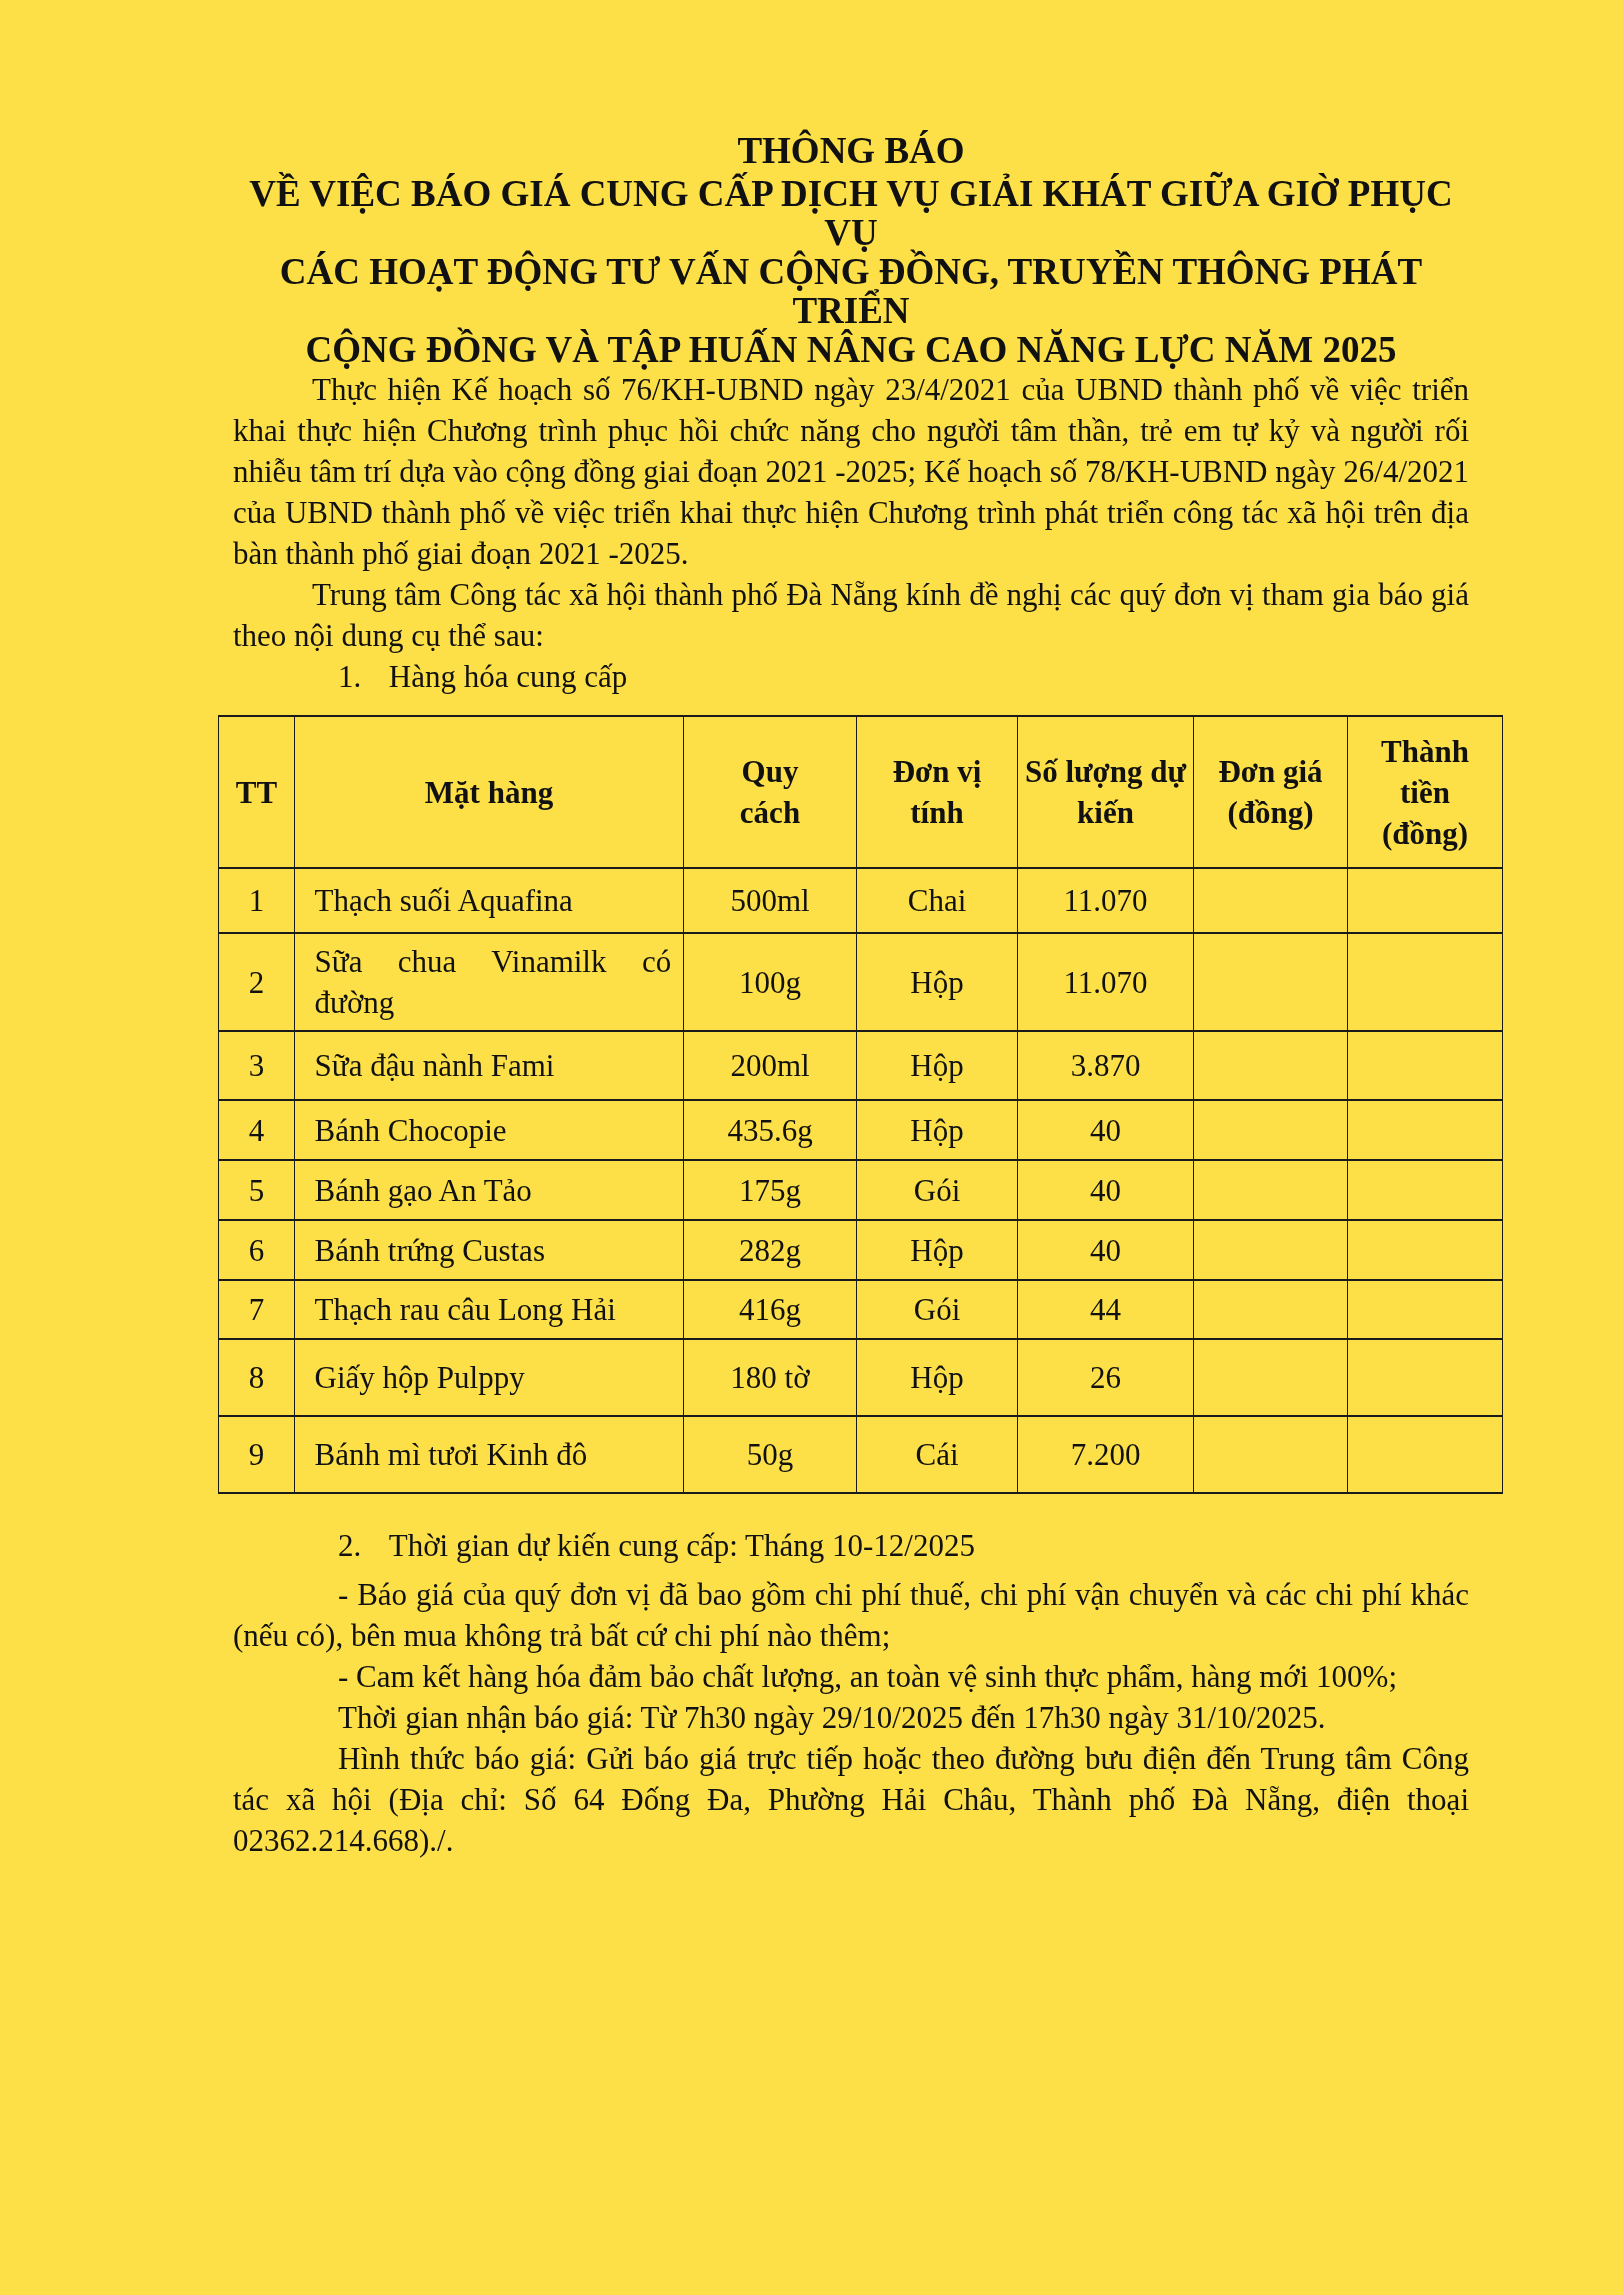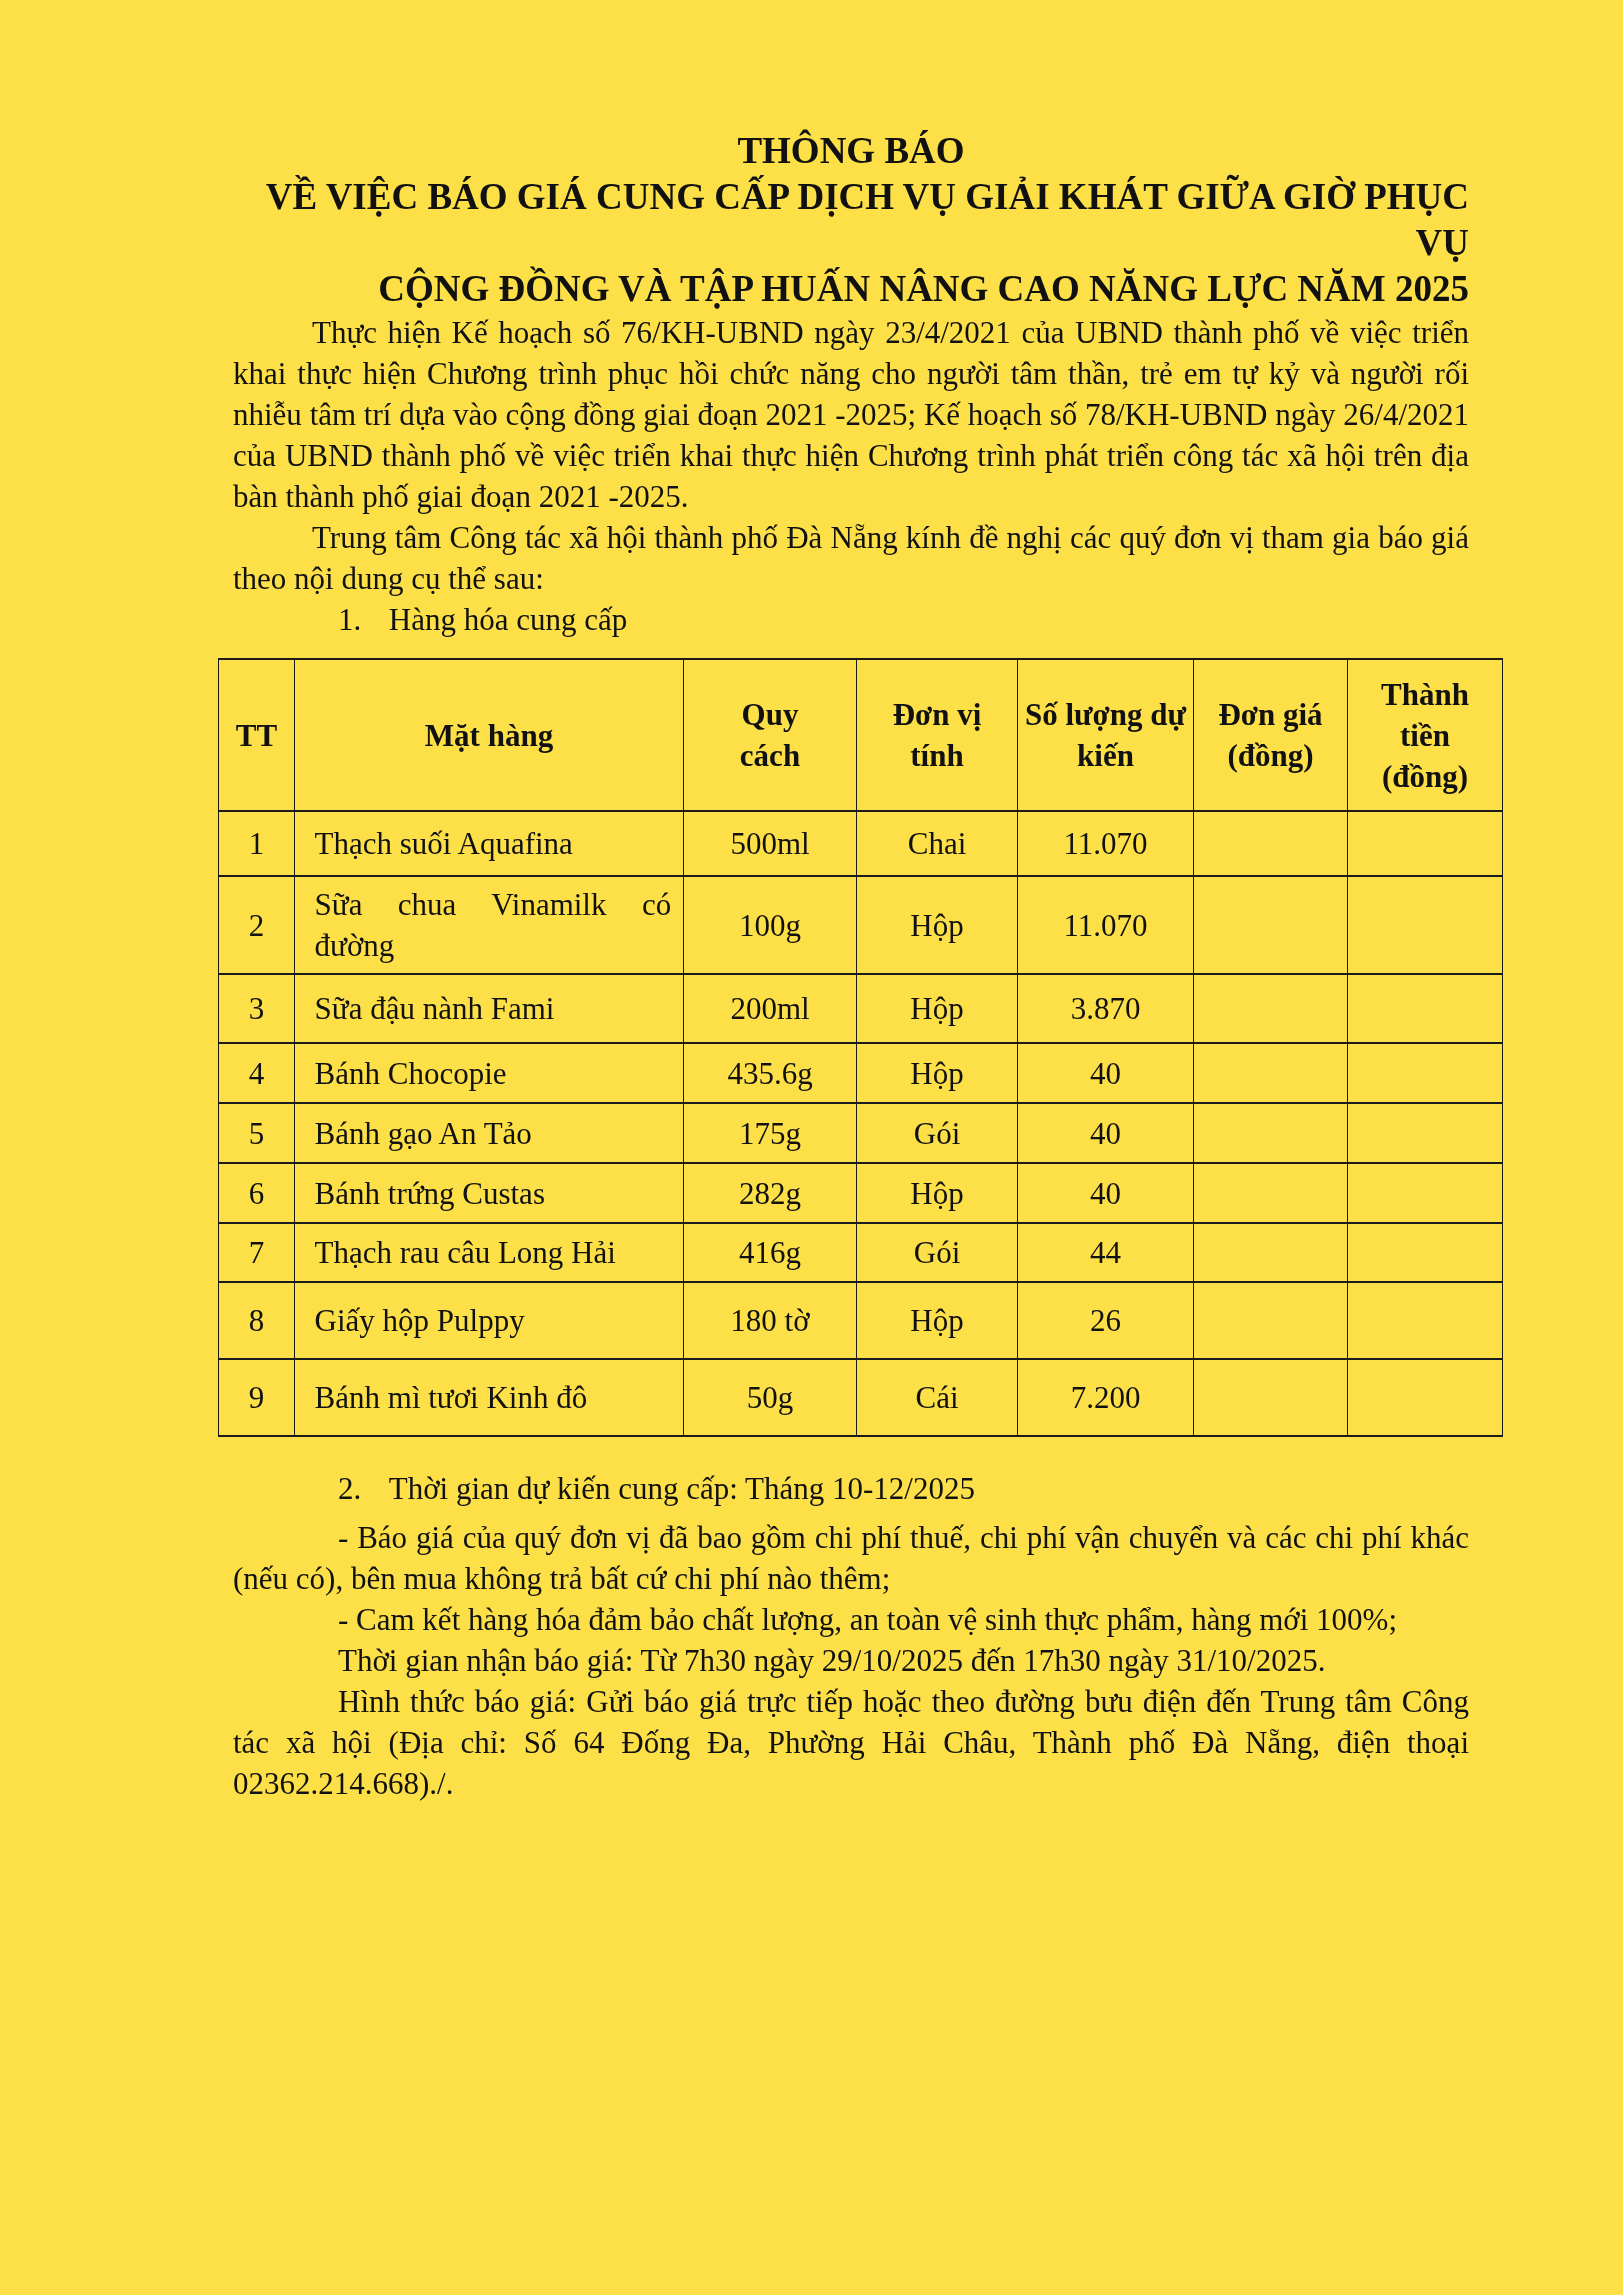--- a/index.html
+++ b/index.html
@@ -15,21 +15,21 @@
     font-size: 31px;
     line-height: 41px;
     padding: 128px 154px 0 233px;
     overflow: hidden;
   }
 
   p { margin: 0; }
 
   .title-block { text-align: center; font-weight: 700; }
   .doc-title    { font-size: 37px; line-height: 46px; }
-  .subtitle-line{ font-size: 37px; line-height: 46px; text-align: right; }
+  .subtitle-line{ font-size: 37px; line-height: 39px; }
 
   .para { text-align: justify; text-indent: 79px; }
 
   .li { padding-left: 105px; }
   .li .num { display: inline-block; margin-right: 27.5px; }
 
   .bullet { text-align: justify; text-indent: 105px; }
   .bullet-first { margin-top: 7.9px; }
 
   table.goods {
@@ -66,20 +66,21 @@
   tr.rh-8 { height: 77px; }
 </style>
 </head>
 <body>
 
 <div class="page">
 
   <div class="title-block">
     <p class="doc-title">THÔNG BÁO</p>
     <p class="subtitle-line">VỀ VIỆC BÁO GIÁ CUNG CẤP DỊCH VỤ GIẢI KHÁT GIỮA GIỜ PHỤC VỤ</p>
+    <p class="subtitle-line">CÁC HOẠT ĐỘNG TƯ VẤN CỘNG ĐỒNG, TRUYỀN THÔNG PHÁT TRIỂN</p>
     <p class="subtitle-line">CỘNG ĐỒNG VÀ TẬP HUẤN NÂNG CAO NĂNG LỰC NĂM 2025</p>
   </div>
 
   <p class="para">Thực hiện Kế hoạch số 76/KH-UBND ngày 23/4/2021 của UBND thành phố về việc triển khai thực hiện Chương trình phục hồi chức năng cho người tâm thần, trẻ em tự kỷ và người rối nhiễu tâm trí dựa vào cộng đồng giai đoạn 2021 -2025; Kế hoạch số 78/KH-UBND ngày 26/4/2021 của UBND thành phố về việc triển khai thực hiện Chương trình phát triển công tác xã hội trên địa bàn thành phố giai đoạn 2021 -2025.</p>
 
   <p class="para">Trung tâm Công tác xã hội thành phố Đà Nẵng kính đề nghị các quý đơn vị tham gia báo giá theo nội dung cụ thể sau:</p>
 
   <p class="li"><span class="num">1.</span><span>Hàng hóa cung cấp</span></p>
 
   <table class="goods">

